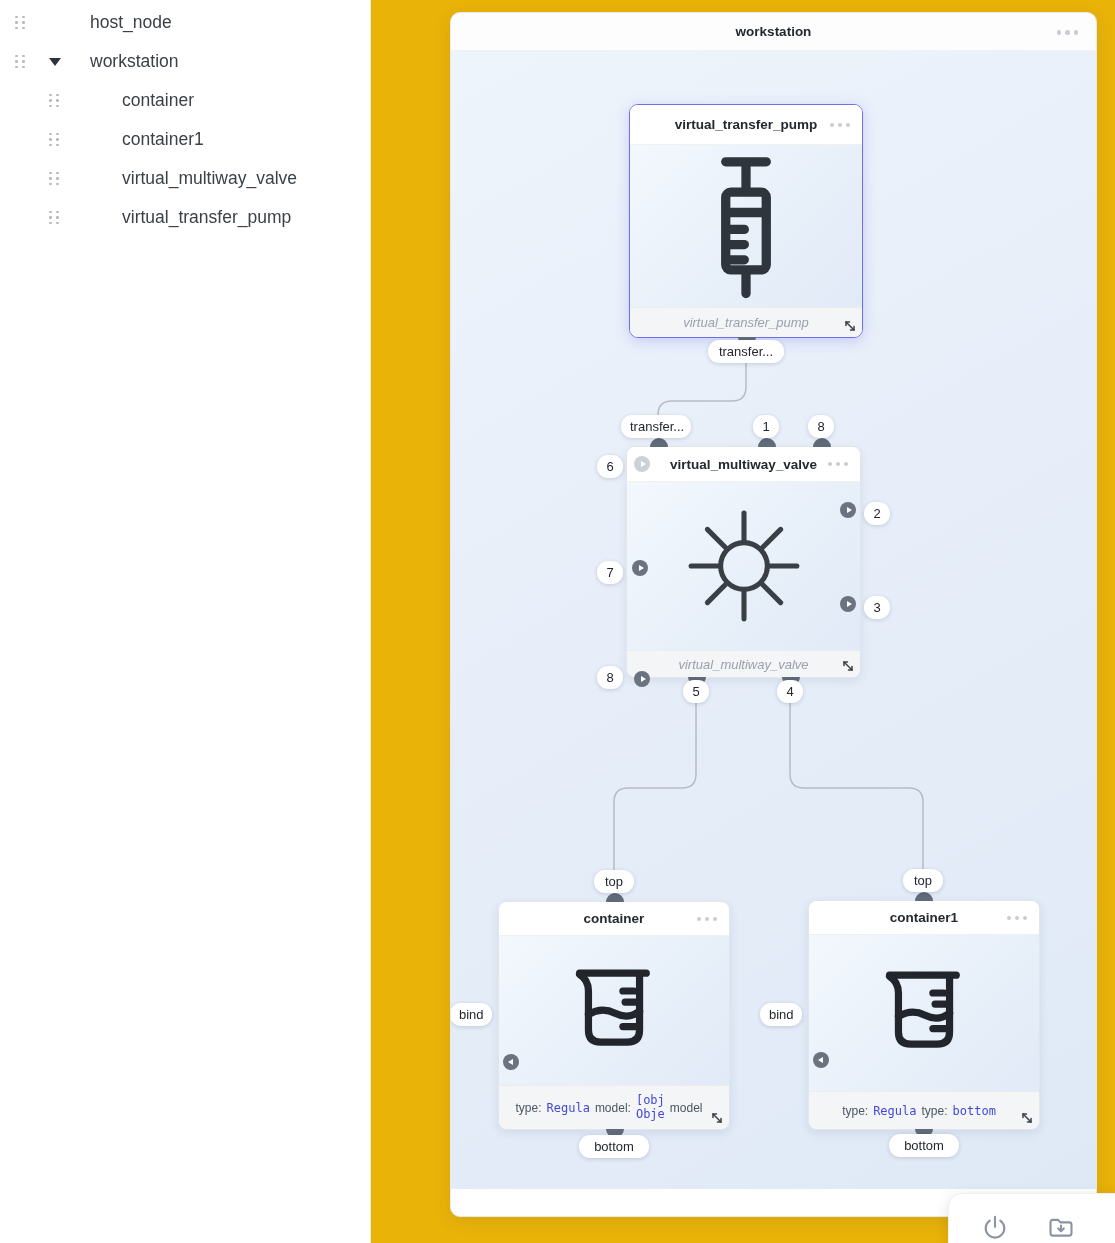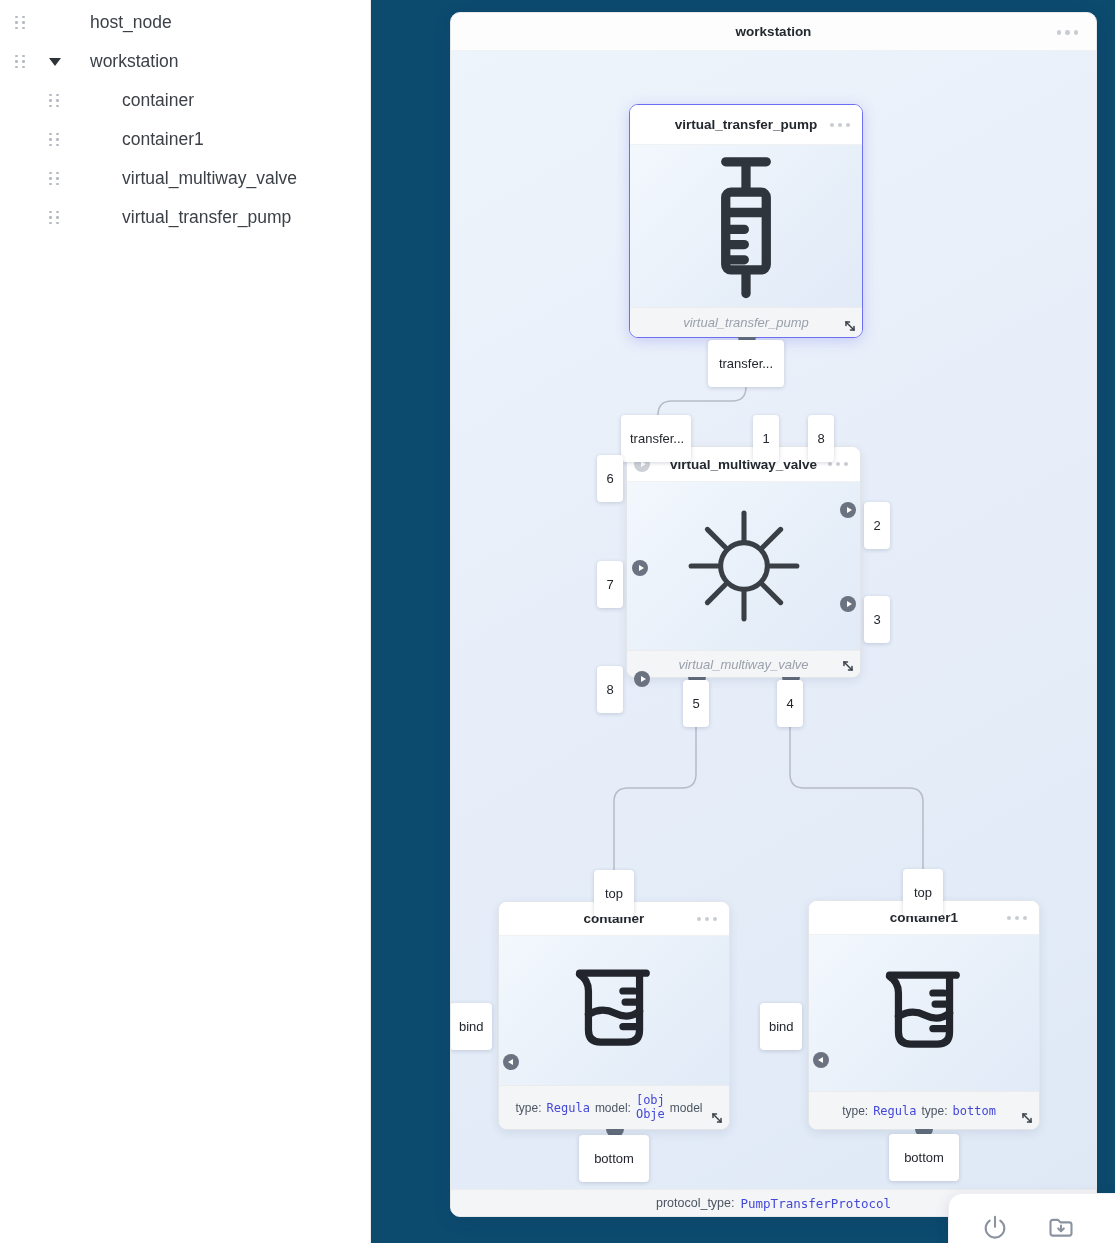--- a/index.html
+++ b/index.html
@@ -1,18 +1,18 @@
 <!DOCTYPE html>
 <html><head>
 <meta charset="utf-8">
 <style>
   * { margin:0; padding:0; box-sizing:border-box; }
   html,body { width:1115px; height:1243px; overflow:hidden; background:#fff;
     font-family:"Liberation Sans", sans-serif; }
-  .app { position:relative; width:1115px; height:1243px; background:#0c4a6e; }
+  .app { position:relative; width:1115px; height:1243px; background:#eab308; }
 
   
   .sidebar { position:absolute; left:0; top:0; width:371px; height:1243px;
     background:#fff; border-right:1px solid #e9eaec; z-index:5; }
   .tree-row { position:absolute; height:39px; display:flex; align-items:center;
     width:100%; cursor:pointer; }
   .tree-label { font-size:17.5px; color:#3c4148; }
   .drag-handle { position:absolute; width:12px; height:16px; display:flex; flex-wrap:wrap;
     gap:3px 4px; align-content:center; justify-content:center; }
   .drag-handle i { width:2.6px; height:2.6px; background:#b6bac0; border-radius:50%; }
@@ -53,21 +53,21 @@
   .node-body { position:absolute; left:0; right:0;
     background:linear-gradient(135deg,#f3f8fd 0%,#e7eff9 60%,#e1eaf7 100%);
     display:flex; align-items:center; justify-content:center; }
   .node-footer { position:absolute; left:0; right:0; bottom:0; background:#f4f5f7;
     border-top:1px solid #ececee; border-radius:0 0 8px 8px;
     display:flex; align-items:center; justify-content:center; }
   .node-name { font-size:13px; font-style:italic; color:#9aa1ab; }
   .resize-handle { position:absolute; right:5px; bottom:4px; width:14px; height:14px; cursor:nwse-resize; }
 
   
-  .badge { position:absolute; background:#fff; border-radius:4px; padding:16px 9px;
+  .badge { position:absolute; background:#fff; border-radius:11px; padding:4px 9px;
     font-size:13px; color:#23272d; box-shadow:0 1px 4px rgba(30,40,70,.18); z-index:3;
     white-space:nowrap; text-align:center; }
   .dome { position:absolute; width:18px; height:9px; background:#5f6b7a; z-index:3; }
   .dome.up   { border-radius:9px 9px 0 0; }
   .dome.down { border-radius:0 0 9px 9px; }
   .pcircle { position:absolute; width:16px; height:16px; border-radius:50%; background:#6b7280;
     display:flex; align-items:center; justify-content:center; z-index:3; cursor:crosshair; }
   .pcircle.light { background:#cdd1d7; }
   .chev-r { width:0; height:0; border-top:3.5px solid transparent; border-bottom:3.5px solid transparent;
     border-left:5px solid #fff; margin-left:2px; }
@@ -389,24 +389,20 @@
         <span class="pcircle" style="left:4px; top:151px; position:absolute;">
             <span class="chev-l"></span>
           </span>
       </div>
       <div class="badge" style="left:452px; top:818px; width:40px;">top</div>
       <div class="badge" style="left:309px; top:952px; width:42px;">bind</div>
       <div class="badge" style="left:438px; top:1083px; width:70px;">bottom</div>
 
     </div>
 
-    <div class="panel-footer">
-      <span class="kv-label">protocol_type:</span>
-      <span class="kv-value">PumpTransferProtocol</span>
-    </div>
   </section>
 
   <div class="toolbar">
     <span class="tool-btn">
       <svg width="28" height="28" viewBox="0 0 24 24" fill="none" stroke="#8b93a1" stroke-width="1.8" stroke-linecap="round">
         <path d="M7.5,5.6 A8,8 0 1,0 16.5,5.6"></path>
           <path d="M12,2.5 V11"></path>
       </svg>
     </span>
     <span class="tool-btn">

